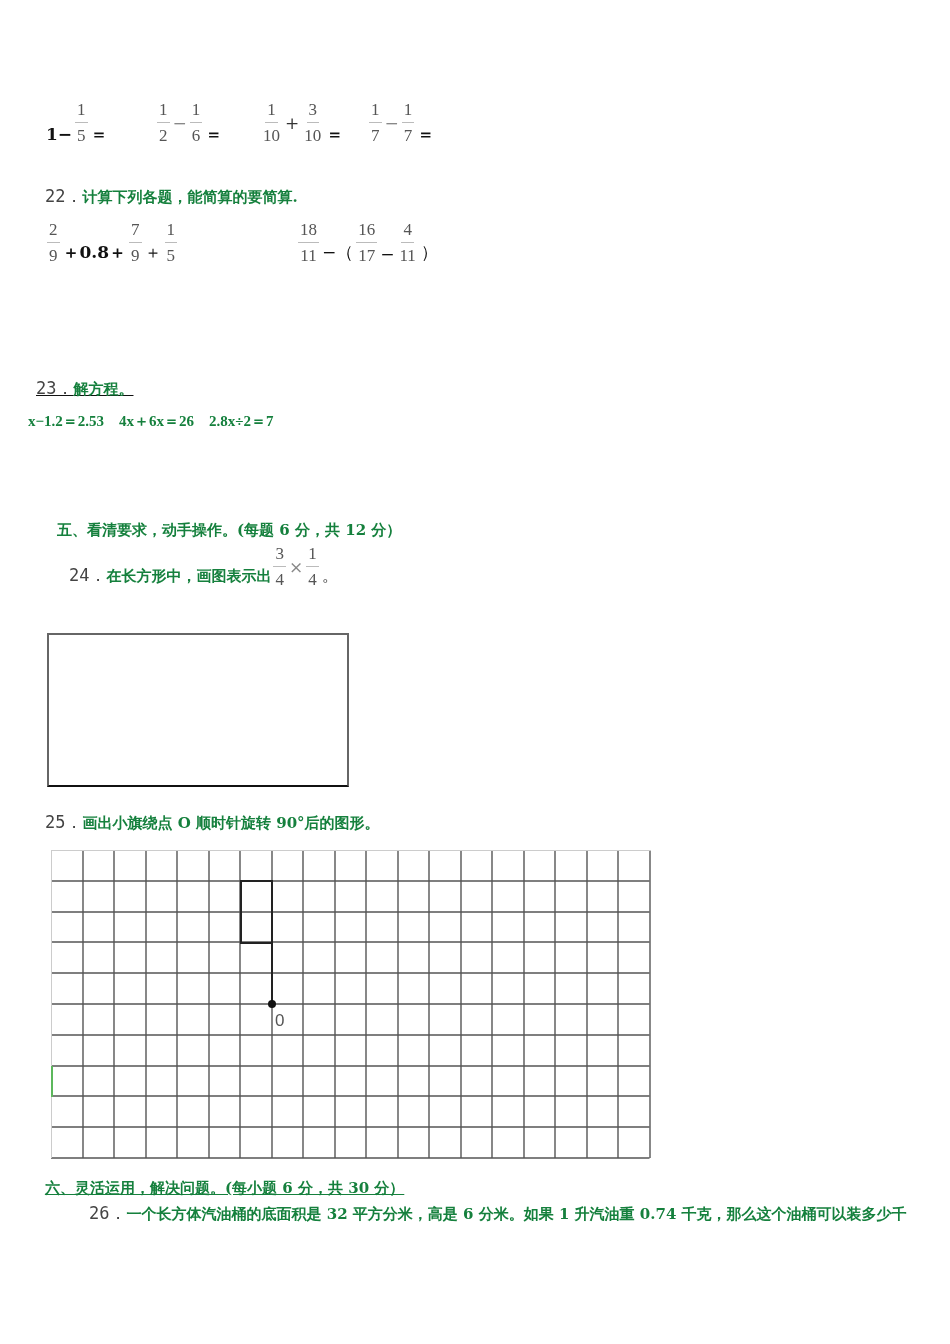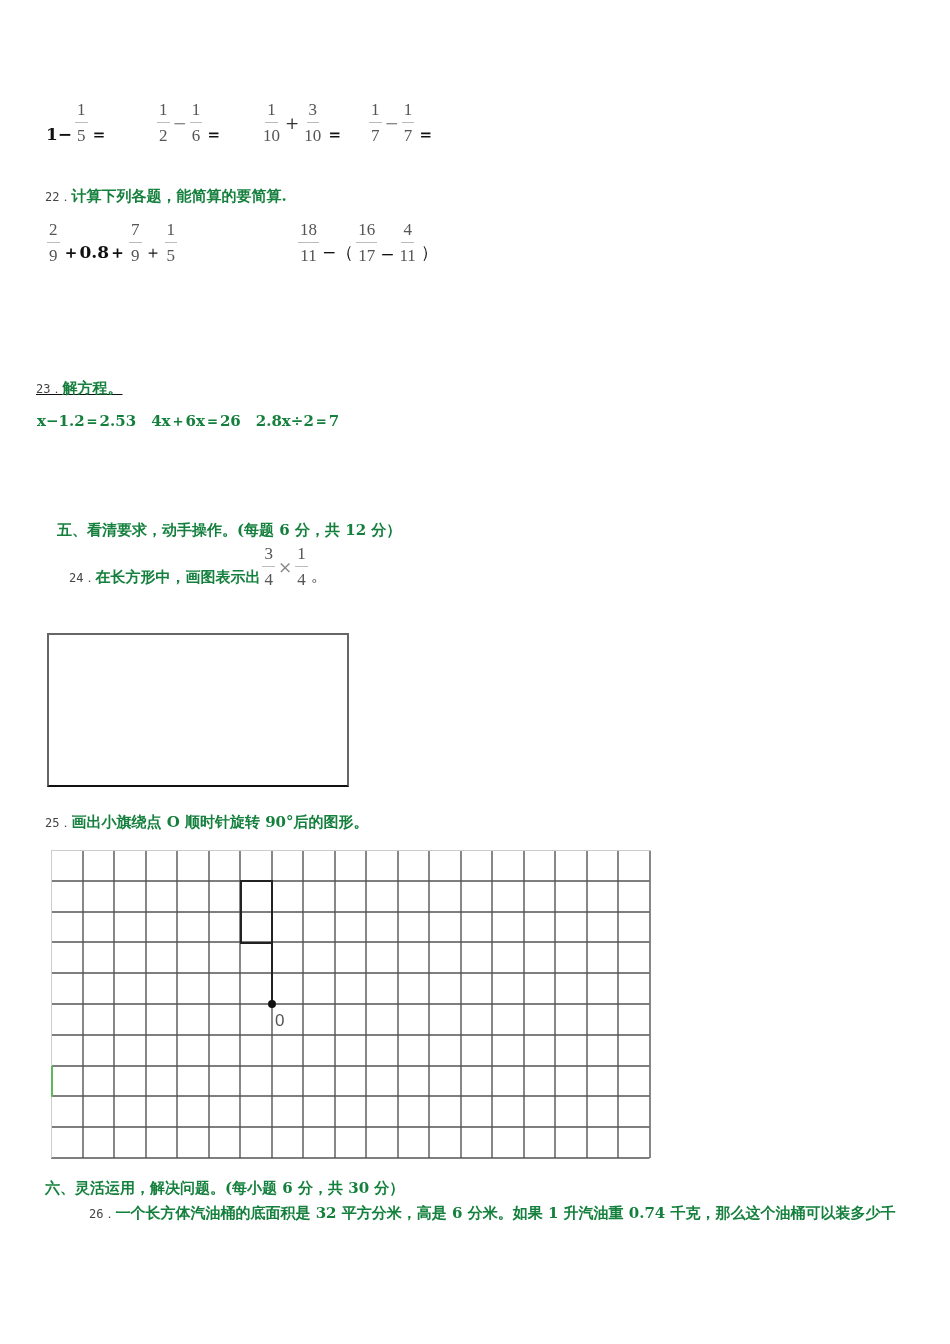--- a/index.html
+++ b/index.html
@@ -2,21 +2,21 @@
 <html><head>
   <meta charset="utf-8">
   <style>
     html, body { margin: 0; padding: 0; background: #ffffff; }
     body {
       width: 950px; height: 1344px; position: relative; overflow: hidden;
       font-family: "DejaVu Serif", "Liberation Serif", serif;
       color: #111;
     }
     .abs { position: absolute; }
-    .qnum { font-family: "DejaVu Sans Mono", "Liberation Mono", monospace; color: #444; font-size: 12px; font-weight: normal; }
+    .qnum { font-family: "DejaVu Sans Mono", "Liberation Mono", monospace; color: #444; font-size: 17px; font-weight: normal; }
     .bold { font-weight: bold; font-size: 15px; color: #15803d; }
     .line { white-space: nowrap; font-size: 15px; line-height: 20px; }
 
     
     .frac {
       display: inline-flex; flex-direction: column; align-items: center;
       vertical-align: middle; color: #555; font-size: 17px; line-height: 20px;
       font-family: "Liberation Serif", "DejaVu Serif", serif; margin: 0 2px;
     }
     .frac .num { padding: 0 2px 2px 2px; border-bottom: 1px solid #bbb; }
@@ -119,21 +119,21 @@
   <span class="frac">
     <span class="num">4</span>
     <span class="den">11</span>
   </span>
   <span class="op tail" style="padding-bottom:2px; font-weight:normal;">）</span>
 </div>
 
 <div class="abs line" style="left:36px; top:378px;text-decoration:underline;">
   <span class="qnum">23．</span><span class="bold">解方程。</span>
 </div>
-<div class="abs line bold" style="left:37px; top:411px;">x−1.2＝2.53　4x＋6x＝26　2.8x÷2＝7</div>
+<div class="abs line bold" style="left:28px; top:411px;font-family:Liberation Serif, serif;">x−1.2＝2.53　4x＋6x＝26　2.8x÷2＝7</div>
 
 <div class="abs line bold" style="left:57px; top:520px;">五、看清要求，动手操作。(每题 6 分，共 12 分）</div>
 
 <div class="abs expr" style="left:45px; top:544px;">
   <span class="tail" style="padding-bottom:3px;margin-left:24px;">
     <span class="qnum">24．</span><span class="bold">在长方形中，画图表示出</span>
   </span>
   <span class="frac">
     <span class="num">3</span>
     <span class="den">4</span>
@@ -192,17 +192,17 @@
 
     <g stroke="#222" stroke-width="2" fill="none">
       <rect x="190" y="31" width="31" height="62"></rect>
       <line x1="221" y1="31" x2="221" y2="154"></line>
     </g>
     <circle cx="221" cy="154" r="4" fill="#111"></circle>
     <text x="224" y="176" font-size="17" fill="#555" font-family="Liberation Sans, sans-serif">0</text>
   </svg>
 </div>
 
-<div class="abs line bold" style="left:45px; top:1178px;">六、灵活运用，解决问题。(每小题 6 分，共 30 分）</div>
+<div class="abs line bold" style="left:45px; top:1178px;text-decoration:underline;">六、灵活运用，解决问题。(每小题 6 分，共 30 分）</div>
 
 <div class="abs line" style="left:45px; top:1203px;margin-left:44px;">
   <span class="qnum">26．</span><span class="bold">一个长方体汽油桶的底面积是 32 平方分米，高是 6 分米。如果 1 升汽油重 0.74 千克，那么这个油桶可以装多少千</span>
 </div>
 
 </body></html>

